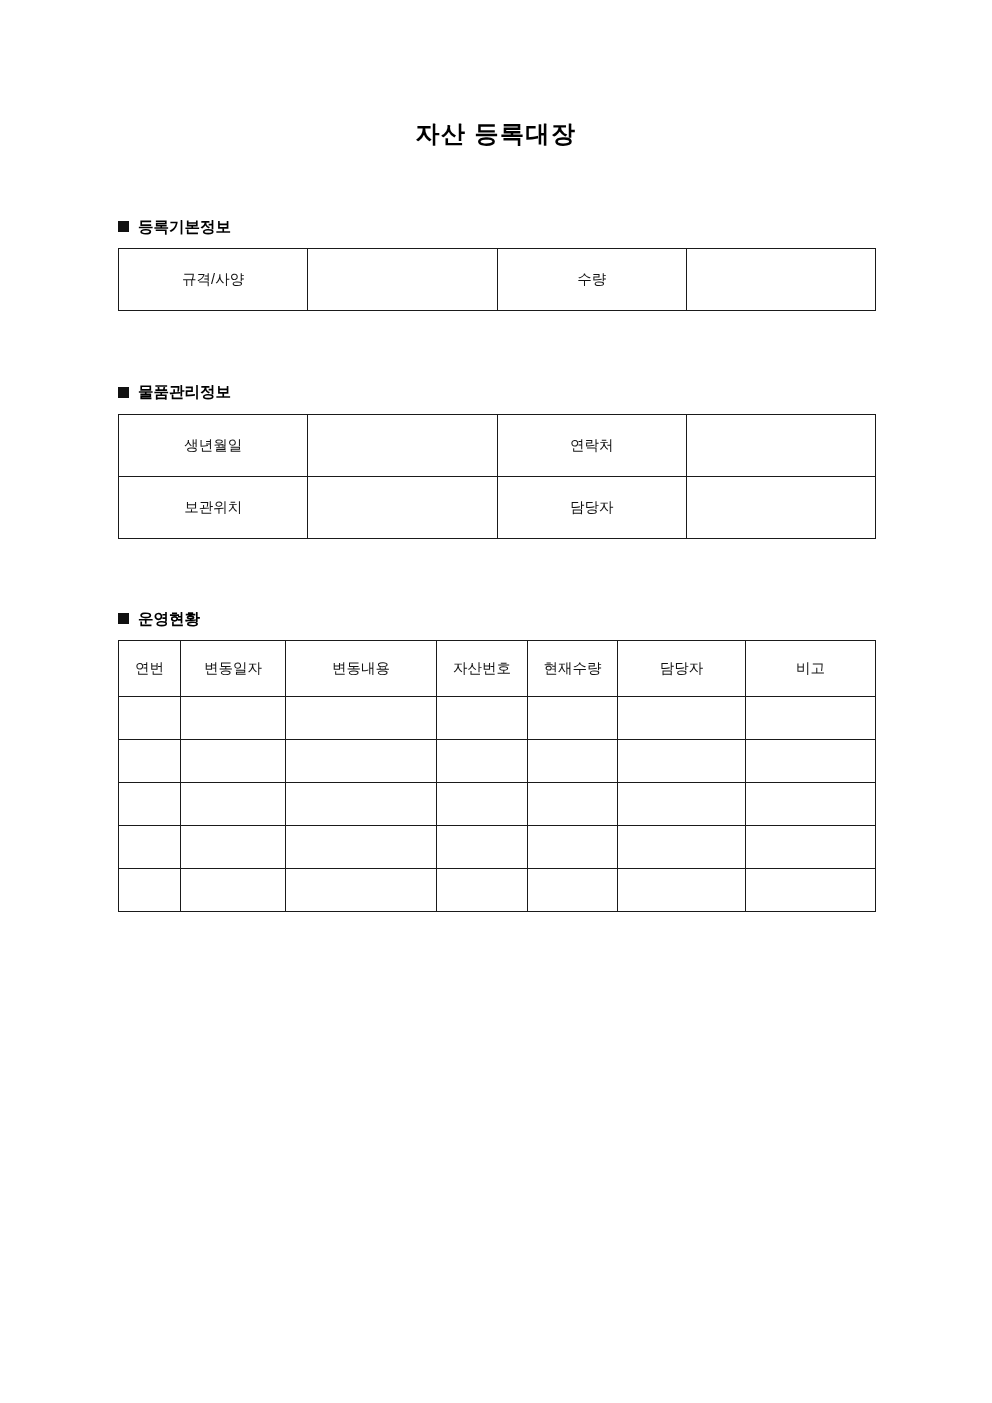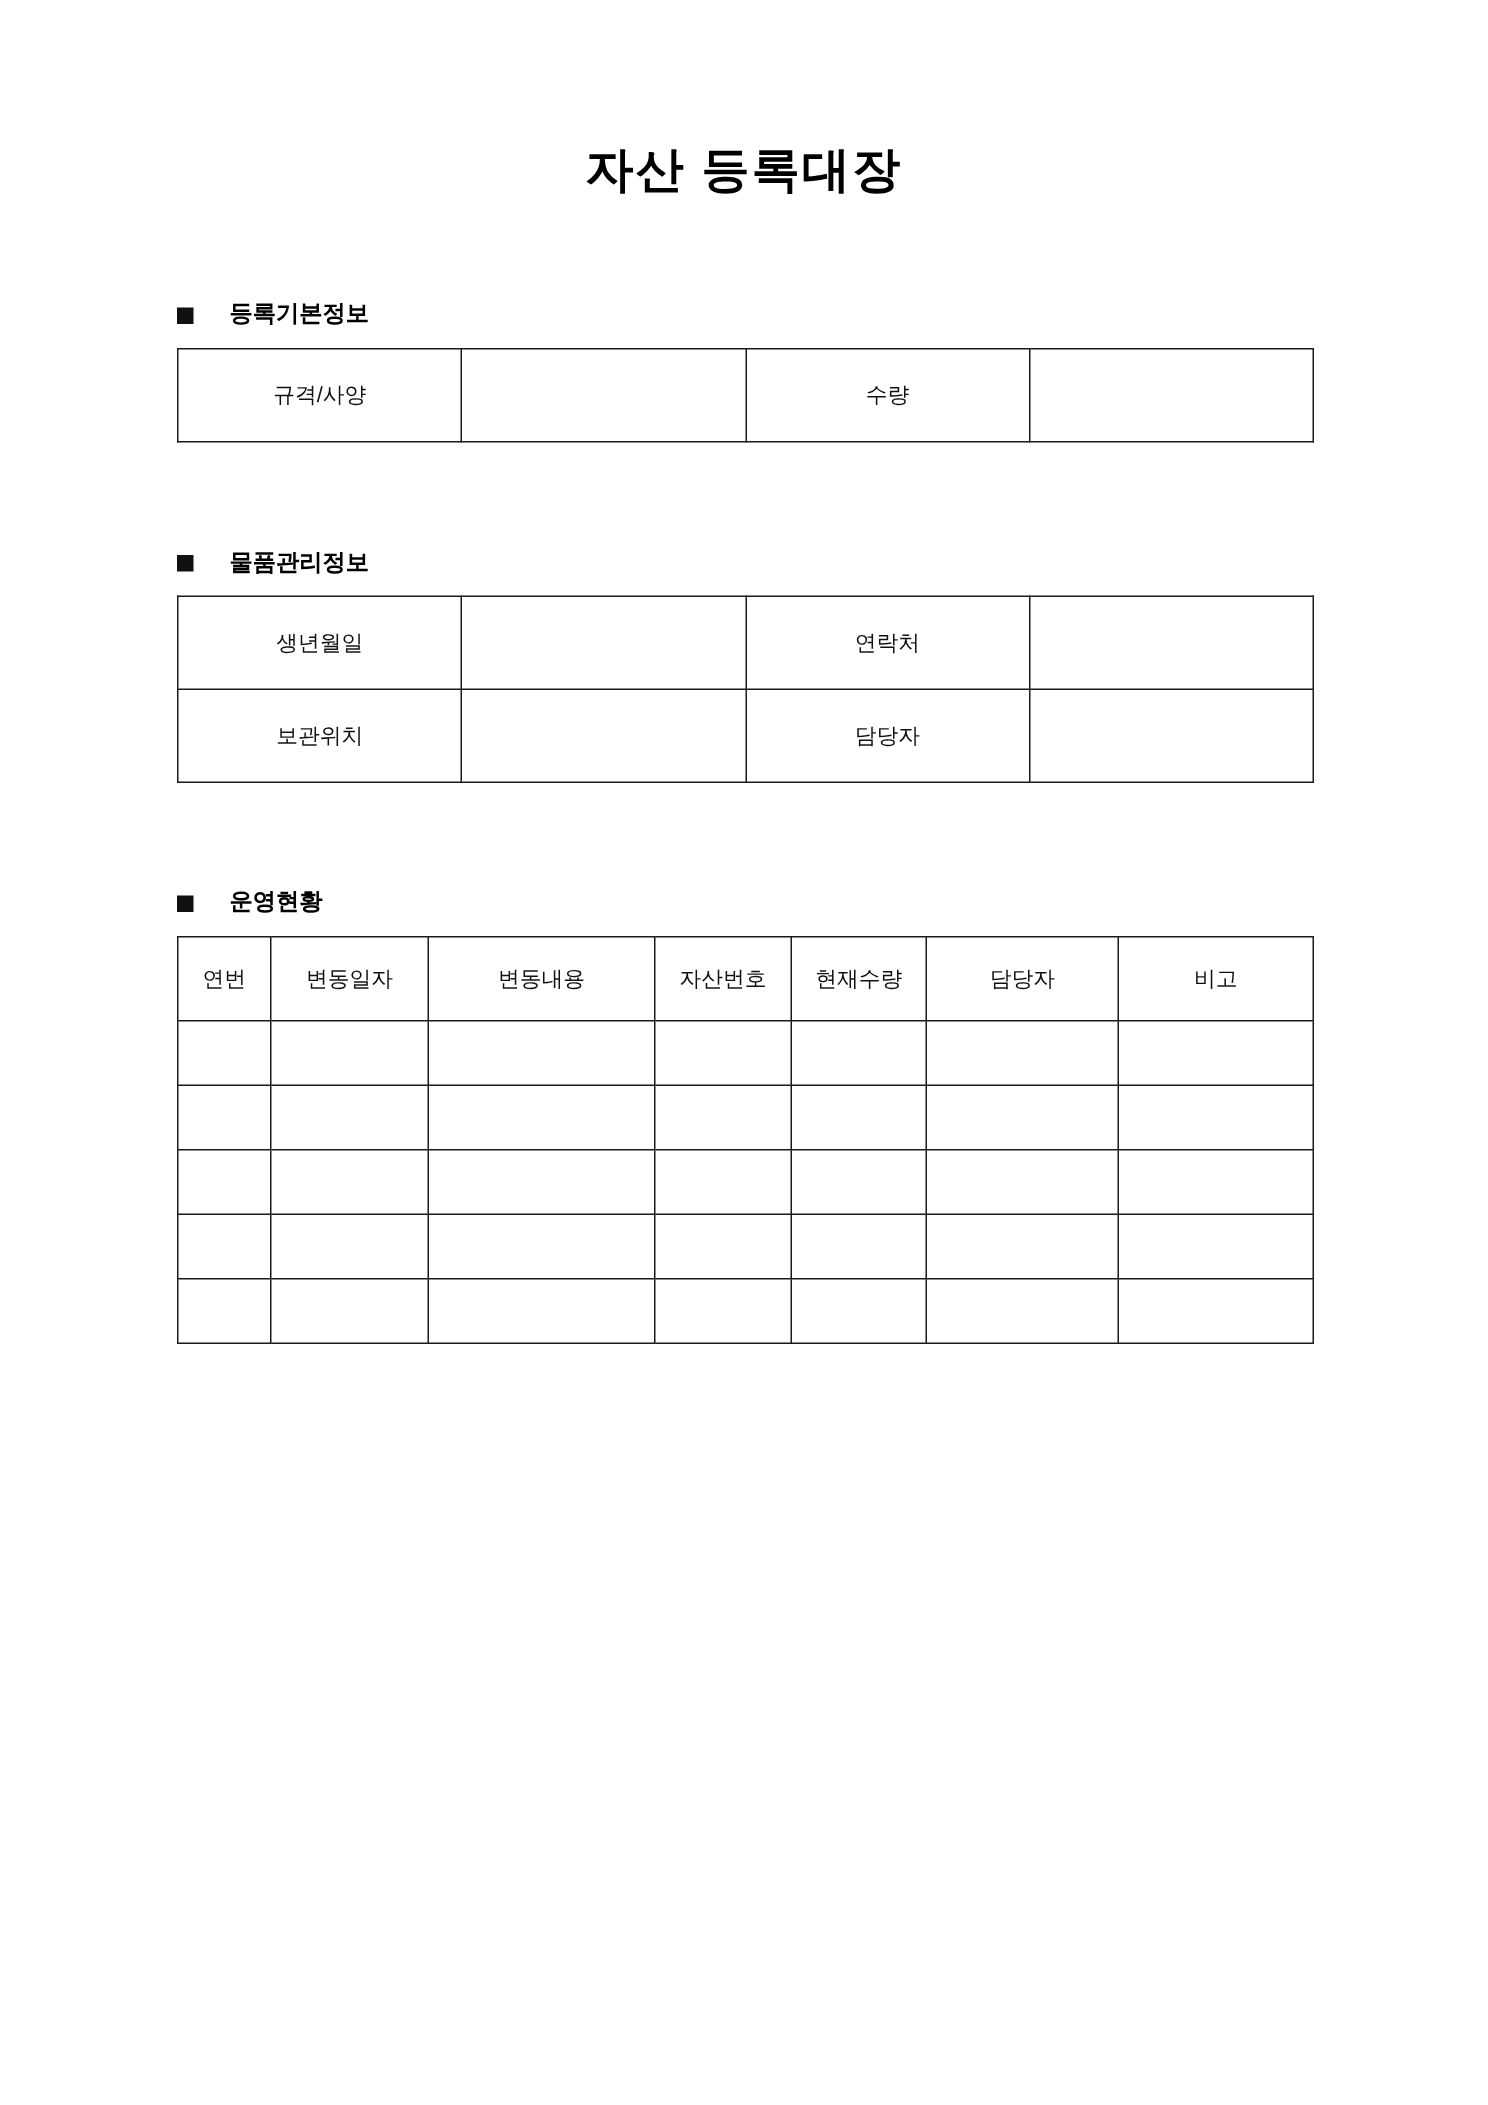--- a/index.html
+++ b/index.html
@@ -18,38 +18,37 @@
   .page {
     position: relative;
     width: 992px;
     height: 1403px;
     box-sizing: border-box;
   }
 
   
   .doc-title {
     text-align: center;
-    font-size: 32px;
+    font-size: 24px;
     font-weight: bold;
     letter-spacing: 1.5px;
     margin: 0;
-    padding-top: 94px;
+    padding-top: 120px;
     line-height: 1.2;
   }
 
   
   .section-heading {
     display: flex;
     align-items: center;
     font-size: 15.5px;
     font-weight: bold;
     margin: 0;
     padding-left: 118px;
     line-height: 1;
-    gap: 15px;
   }
   .section-marker {
     display: inline-block;
     width: 11px;
     height: 11px;
     background: #111111;
     margin-right: 9px;
     flex: 0 0 auto;
   }
 

